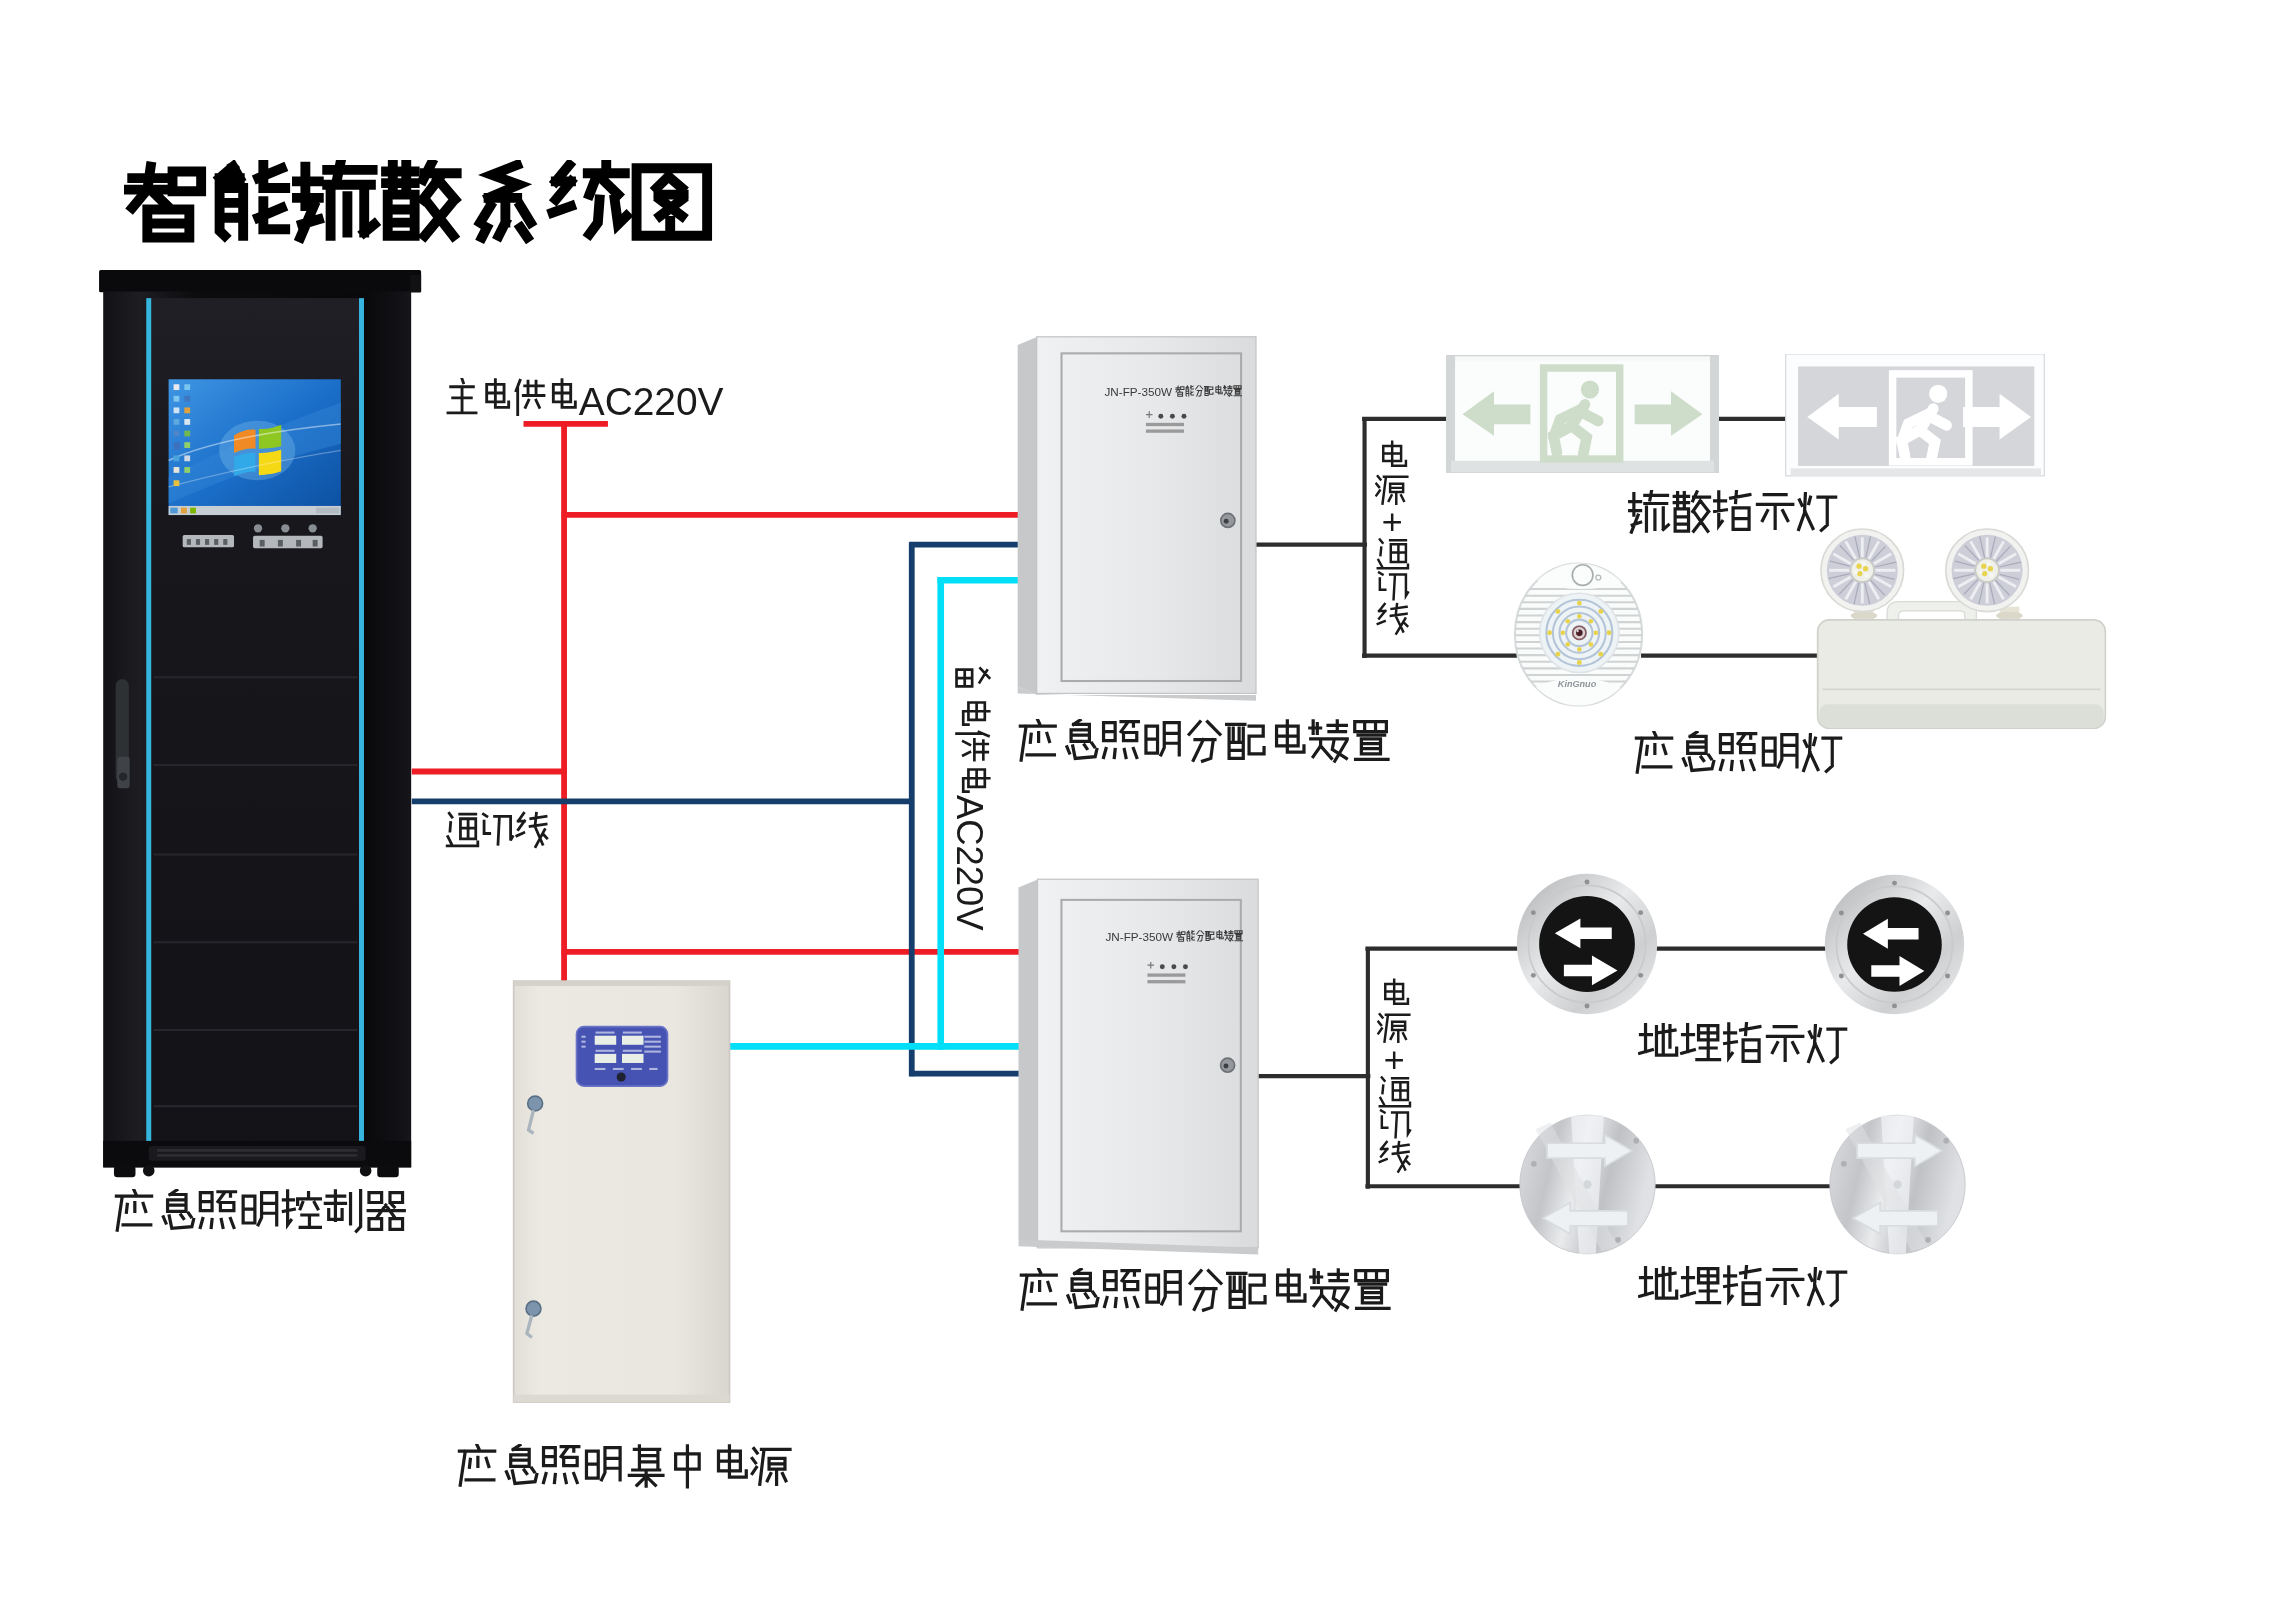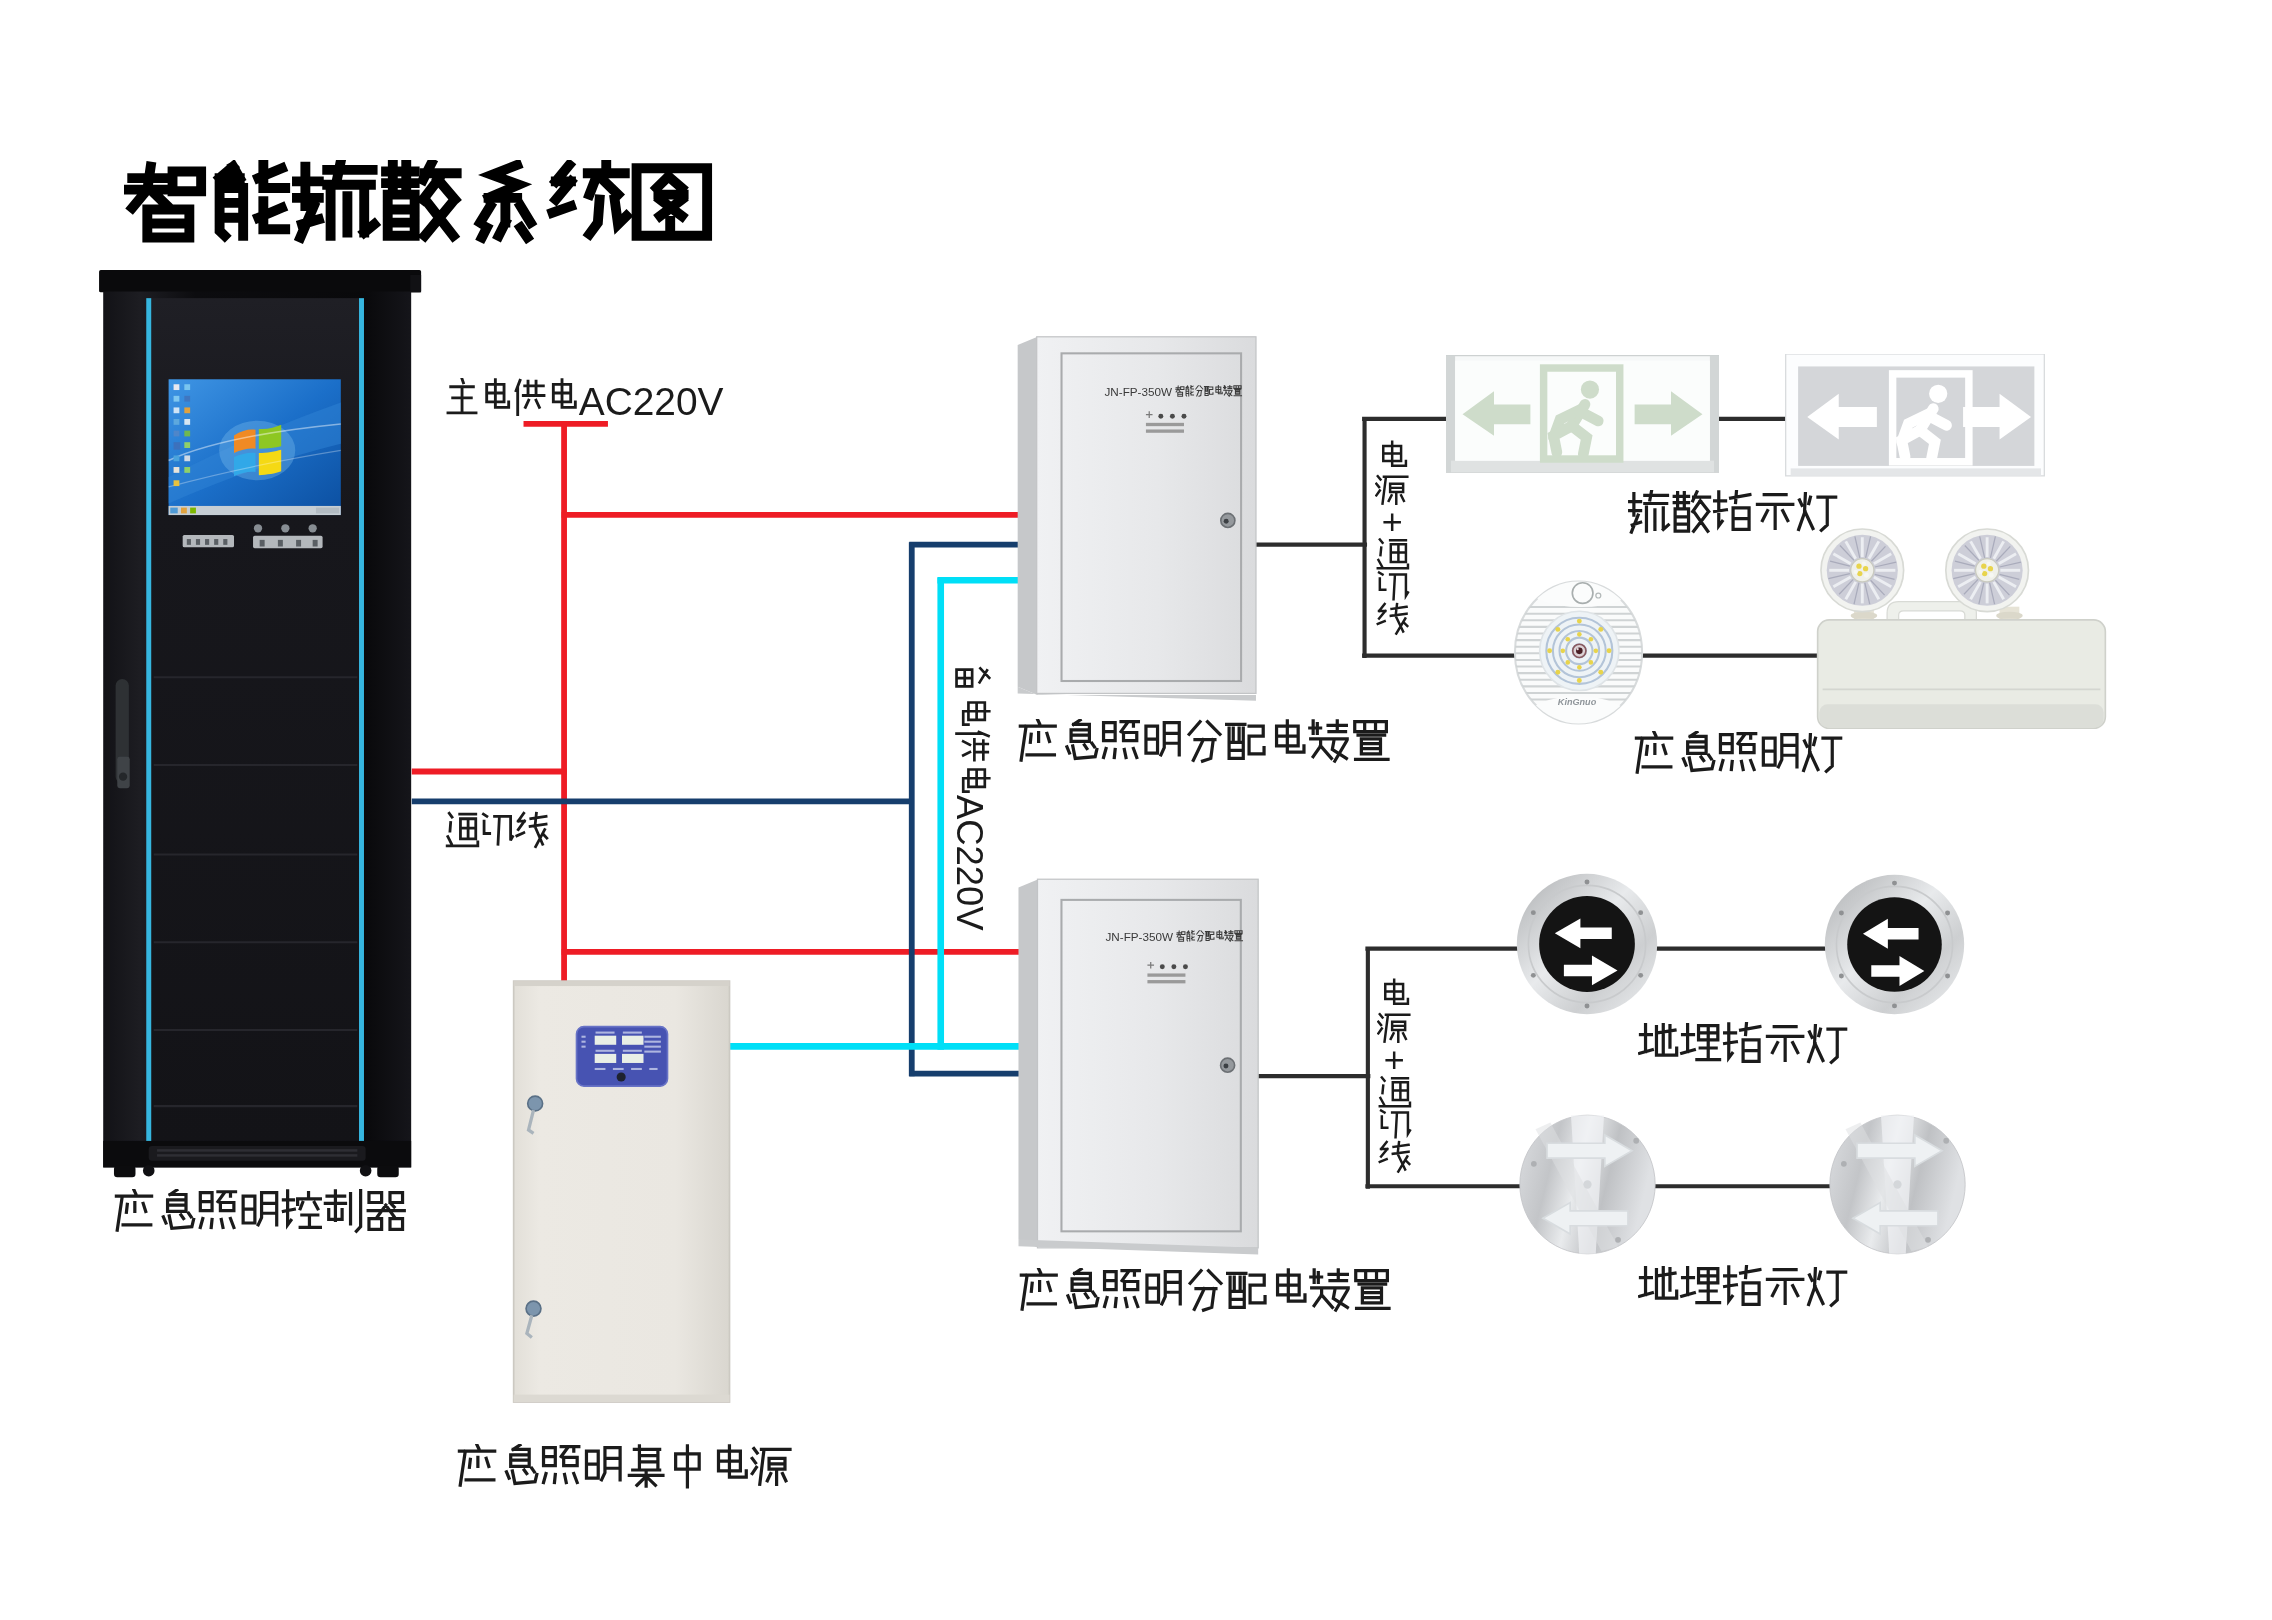--- a/index.html
+++ b/index.html
@@ -489,21 +489,21 @@
 <div class="cjk" style="left:1628px;top:490px;font-size:45px;--adv:0.94">
       <svg width="212" height="49" viewBox="0 0 256 59">
         <path d="M7.1 4.3L7.1 30.2M2.0 14.0L15.2 14.0M2.0 24.8L15.2 24.8M12.2 30.2L4.1 50.8M5.1 42.1L15.2 38.9M20.3 6.5L47.7 6.5M28.4 1.1L26.4 11.9M20.3 16.2L46.7 16.2M22.3 20.5L22.3 49.7M32.5 23.8L32.5 47.5M42.6 21.6L42.6 47.5M42.6 47.5L48.7 42.1" fill="none" stroke="currentColor" stroke-width="3.888" stroke-linecap="square"></path>
         <path d="M55.8 7.6L73.1 7.6M59.9 3.2L59.9 19.4M68.0 3.2L68.0 19.4M55.8 15.1L73.1 15.1M56.9 22.7L73.1 22.7L73.1 49.7M56.9 22.7L56.9 49.7L73.1 49.7M56.9 32.4L73.1 32.4M56.9 41.0L73.1 41.0M83.2 2.2L78.2 13.0M79.2 8.6L98.5 8.6M87.3 13.0L78.2 25.9M87.3 13.0L97.5 25.9M80.2 27.0L96.4 49.7M96.4 27.0L79.2 49.7" fill="none" stroke="currentColor" stroke-width="3.888" stroke-linecap="square"></path>
         <path d="M109.6 2.2L109.6 43.2L113.7 37.8M104.6 13.0L117.8 13.0M104.6 25.9L118.8 23.8M123.9 9.7L147.2 5.4M131.0 1.1L129.9 15.1M126.9 21.6L146.2 21.6L146.2 47.5L126.9 47.5L126.9 21.6M126.9 34.6L146.2 34.6" fill="none" stroke="currentColor" stroke-width="3.888" stroke-linecap="square"></path>
         <path d="M164.5 5.4L190.9 5.4M156.3 17.3L199.0 17.3M177.7 17.3L177.7 46.4M168.5 24.8L162.4 36.7M186.8 24.8L192.9 36.7" fill="none" stroke="currentColor" stroke-width="3.888" stroke-linecap="square"></path>
         <path d="M214.2 4.3L213.2 25.9M207.1 11.9L210.1 18.4M220.3 8.6L218.3 16.2M213.7 25.9L206.1 47.5M213.7 25.9L223.3 46.4M229.4 8.6L250.8 8.6M240.6 8.6L240.6 42.1L233.5 48.6" fill="none" stroke="currentColor" stroke-width="3.888" stroke-linecap="square"></path>
       </svg>
     </div>
 
-<div class="abs" style="left:1513px;top:579px">
+<div class="abs" style="left:1513px;top:561px">
       <svg width="131" height="147" viewBox="0 0 158 178">
 <defs>
 <clipPath id="lampclip">
             <ellipse cx="79" cy="89" rx="77" ry="86"></ellipse>
           </clipPath>
 </defs>
 
 <ellipse cx="79" cy="89" rx="77" ry="86" fill="#fafbfb" stroke="#d8dbdc" stroke-width="2.5"></ellipse>
 
 <g clip-path="url(#lampclip)" stroke="#cfd3d4" stroke-width="2.5" fill="none">

